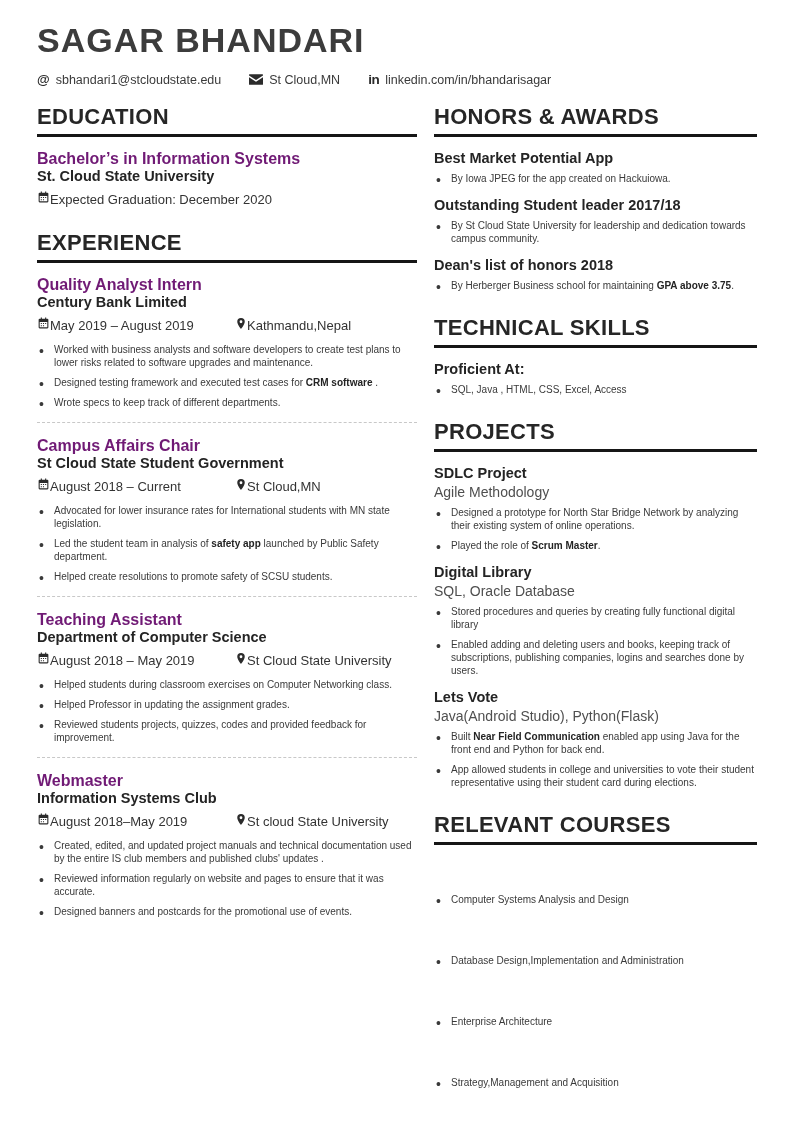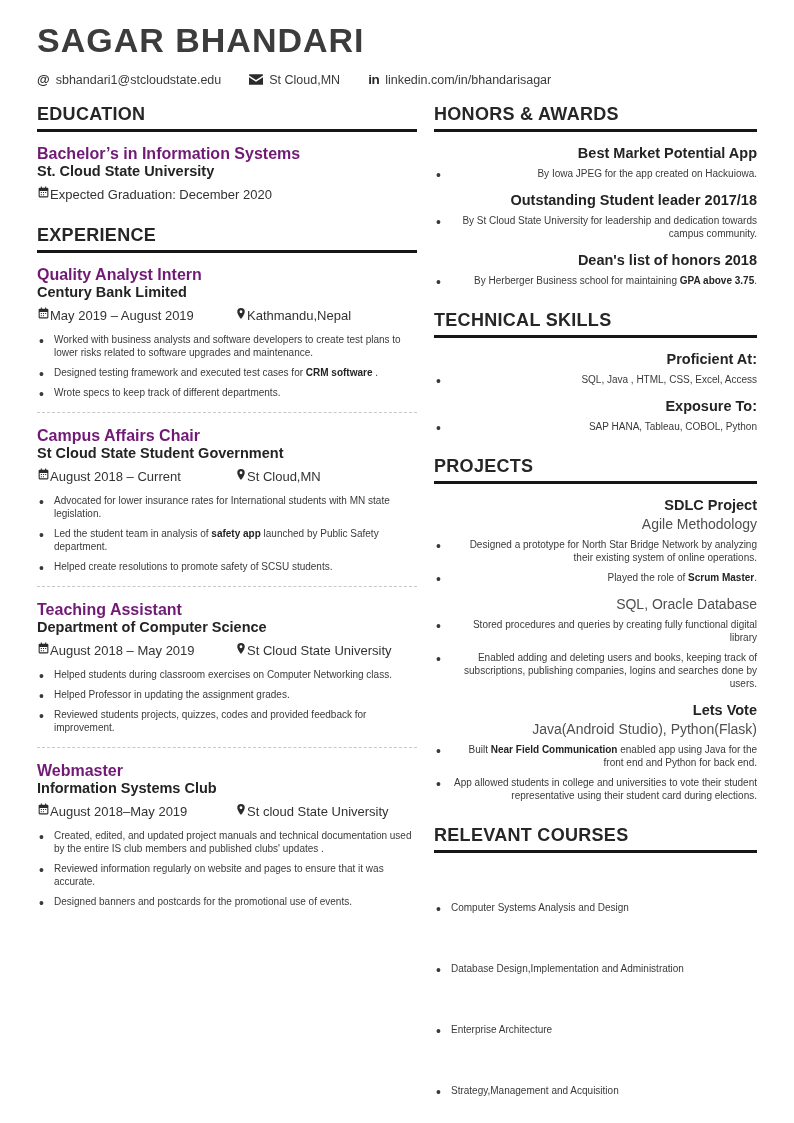--- a/index.html
+++ b/index.html
@@ -18,21 +18,21 @@
   .glyph.in{font-size:13.5px;letter-spacing:-0.5px;}
   .contact svg{display:block;}
 
   
   .cols{display:flex;gap:17px;margin-top:17px;align-items:flex-start;}
   .col-left{flex:0 0 380px;width:380px;min-width:0;}
   .col-right{flex:1;min-width:0;}
 
   section{margin-bottom:23px;}
   h2.sec-title{
-    margin:0 0 13px 0;font-size:18px;font-weight:700;color:#262626;
+    margin:0 0 13px 0;font-size:22px;font-weight:700;color:#262626;
     letter-spacing:0.3px;padding-bottom:4px;border-bottom:3px solid #161616;
   }
 
   .lead{font-size:16px;color:#701a75;font-weight:600;}
   .org{font-size:14.5px;font-weight:700;color:#242424;margin-top:0;}
   .meta{display:flex;gap:10px;margin-top:7px;font-size:13px;color:#333;align-items:center;}
   .mi{display:inline-flex;align-items:center;}
   .mi.date{width:188px;flex:0 0 188px;}
   .mi svg{flex:0 0 auto;}
 
@@ -40,21 +40,21 @@
   ul.bullets li{
     position:relative;padding-left:17px;margin-bottom:7px;
     line-height:1.3;font-size:10px;color:#3a3a3a;
     hyphens:auto;-webkit-hyphens:auto;
   }
   ul.bullets li::before{content:"•";position:absolute;left:2px;top:-1px;font-size:14px;color:#3a3a3a;}
   strong{color:#242424;font-weight:700;}
 
   .jobs .job + .job{border-top:1px dashed #c8c8c8;margin-top:13px;padding-top:14px;}
 
-  .entry{margin-bottom:12px;text-align:right;}
+  .entry{margin-bottom:12px;}
   .entry-title{font-size:14.5px;font-weight:700;color:#242424;}
   .subtitle{font-size:14px;color:#4f4f4f;margin-top:3px;}
   .entry ul.bullets{margin-top:6px;}
   ul.bullets.courses li{margin-bottom:9px;margin-top:48px;}
 </style>
 </head>
 <body>
 
 <div class="page">
 
@@ -261,45 +261,39 @@
         <div>
 
             <div class="entry">
               <div class="entry-title">Proficient At:</div>
               <ul class="bullets">
 
               <li><span>SQL, Java , HTML, CSS, Excel, Access</span></li>
               </ul>
             </div>
 
-            <div class="entry">
-              <div class="entry-title">Exposure To:</div>
-              <ul class="bullets">
-
-              <li><span>SAP HANA, Tableau, COBOL, Python</span></li>
-              </ul>
-            </div>
           </div>
       </section>
 
       <section>
         <h2 class="sec-title">PROJECTS</h2>
         <div>
 
             <div class="entry">
               <div class="entry-title">SDLC Project</div>
               <div class="subtitle">Agile Methodology</div>
               <ul class="bullets">
 
               <li><span>Designed a prototype for North Star Bridge Network by analyzing their existing system of online operations.</span></li>
                 <li><span>Played the role of </span><strong>Scrum Master</strong><span>.</span></li>
               </ul>
             </div>
 
             <div class="entry">
+              <div class="entry-title">Digital Library</div>
               <div class="subtitle">SQL, Oracle Database</div>
               <ul class="bullets">
 
               <li><span>Stored procedures and queries by creating fully functional digital library</span></li>
                 <li><span>Enabled adding and deleting users and books, keeping track of subscriptions, publishing companies, logins and searches done by users.</span></li>
               </ul>
             </div>
 
             <div class="entry">
               <div class="entry-title">Lets Vote</div>

